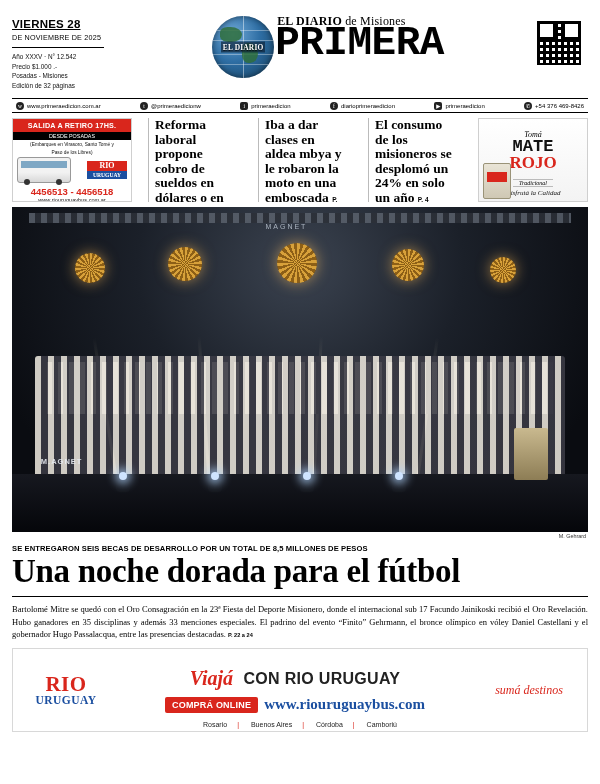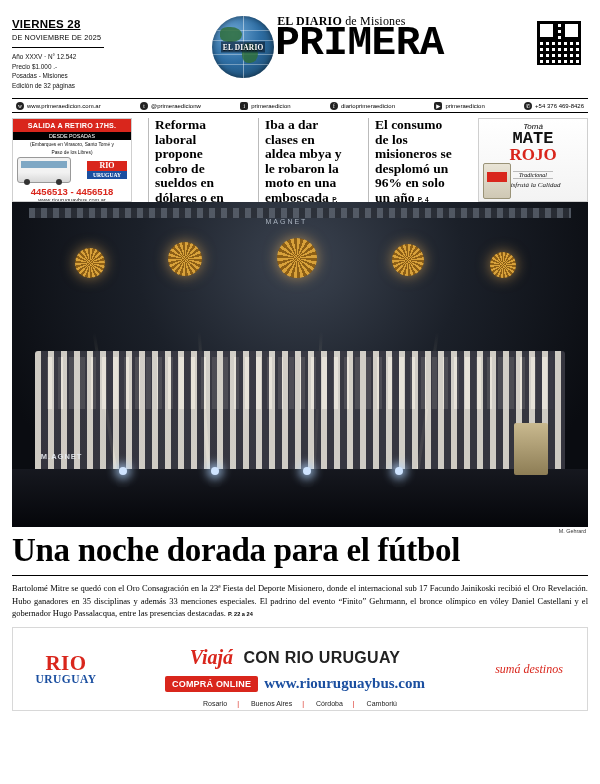--- a/index.html
+++ b/index.html
@@ -306,24 +306,24 @@
   .ad-mate {
     width: 110px;
     border: 1px solid #cfcfcf;
     box-sizing: border-box;
     background: linear-gradient(#ffffff, #f3f3f3);
     text-align: center;
     position: relative;
     overflow: hidden;
   }
   .ad-mate .toma {
-    font-family: Liberation Sans, sans-serif;
+    font-family: Liberation Serif, serif;
     font-style: italic;
     font-size: 8px;
-    margin-top: 3px;
+    margin-top: 11px;
   }
   .ad-mate .mate {
     font-family: Liberation Mono, monospace;
     font-weight: bold;
     font-size: 17px;
     line-height: .95;
     color: #111;
   }
   .ad-mate .rojo {
     font-family: "Liberation Serif", serif;
@@ -356,21 +356,21 @@
     border: 1px solid #9a9378;
     border-radius: 2px;
   }
   .ad-mate .pack::after {
     content: "";
     position: absolute; left: 3px; right: 3px; top: 8px; height: 10px;
     background: #d9261c;
   }
 
   
-  .photo-wrap { }
+  .photo-wrap { margin-top: 5px; }
   .photo {
     width: 100%;
     height: 325px;
     position: relative;
     overflow: hidden;
     background: #0b0d12;
   }
   .stage-bg {
     position: absolute; inset: 0;
     background:
@@ -698,21 +698,21 @@
       <span>Reforma laboral propone cobro de sueldos en dólares o en “criptos”</span>
       <span class="ref">P. 14-15</span>
     </div>
 
     <div class="headline-cell">
       <span>Iba a dar clases en aldea mbya y le robaron la moto en una emboscada</span>
       <span class="ref">P. 29</span>
     </div>
 
     <div class="headline-cell">
-      <span>El consumo de los misioneros se desplomó un 96% en solo un año</span>
+      <span>El consumo de los misioneros se desplomó un 24% en solo un año</span>
       <span class="ref">P. 4</span>
     </div>
 
     <div class="ad-mate">
       <div class="toma">Tomá</div>
       <div class="mate">MATE</div>
       <div class="rojo">ROJO</div>
       <div class="trad">Tradicional</div>
       <div class="disfruta">Disfrutá la Calidad</div>
       <div class="pack"></div>
@@ -743,20 +743,21 @@
       <div class="lamp" style="left:18%"></div>
       <div class="lamp" style="left:34%"></div>
       <div class="lamp" style="left:50%"></div>
       <div class="lamp" style="left:66%"></div>
       <div class="podium"></div>
       <div class="magnet">M.AGNET</div>
     </div>
     <div class="photo-credit">M. Gehrard</div>
   </div>
 
+  <div class="overline">SE ENTREGARON SEIS BECAS DE DESARROLLO POR UN TOTAL DE 8,5 MILLONES DE PESOS</div>
   <div class="big-headline">Una noche dorada para el fútbol</div>
   <div class="lead">
     <span>Bartolomé Mitre se quedó con el Oro Consagración en la 23ª Fiesta del Deporte Misionero, donde el internacional sub 17 Facundo Jainikoski recibió el Oro Revelación. Hubo ganadores en 35 disciplinas y además 33 menciones especiales. El padrino del evento “Finito” Gehrmann, el bronce olímpico en vóley Daniel Castellani y el gobernador Hugo Passalacqua, entre las presencias destacadas.</span>
     <span class="ref">P. 22 a 24</span>
   </div>
 
   <div class="bottom-ad">
     <div class="ba-logo">
       <div class="r1">RIO</div>
       <div class="r2">URUGUAY</div>

